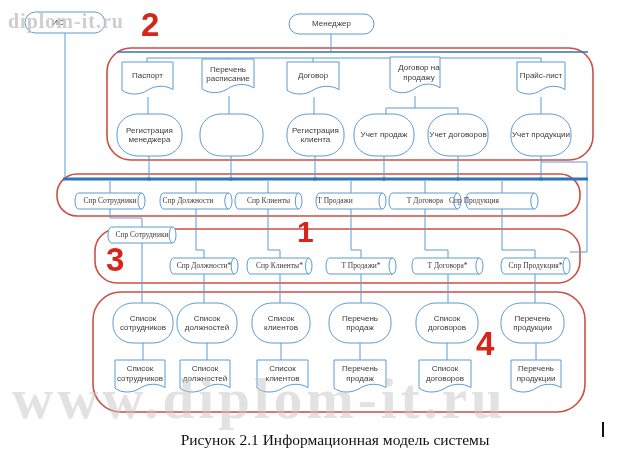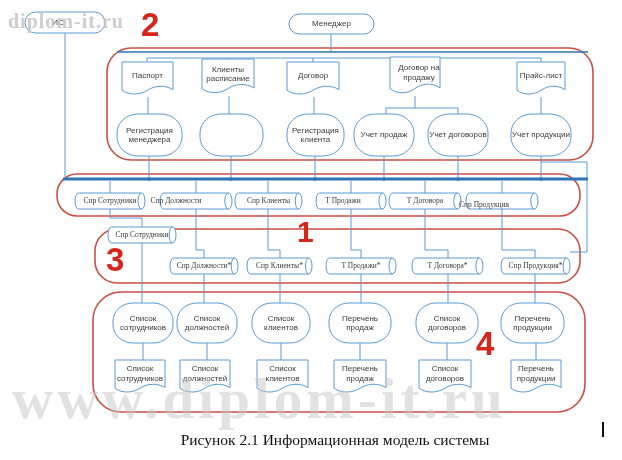--- a/index.html
+++ b/index.html
@@ -138,37 +138,37 @@
 
   <div class="glabel" style="left:141px;top:8px">2</div>
   <div class="glabel small" style="left:297px;top:217px">1</div>
   <div class="glabel" style="left:106px;top:243px">3</div>
   <div class="glabel" style="left:476px;top:327px">4</div>
 
   <div class="lb" style="left:18px;top:12px;width:80px;height:21px">ИС</div>
   <div class="lb" style="left:289px;top:14px;width:85px;height:20px">Менеджер</div>
 
   <div class="lb" style="left:122px;top:62px;width:51px;height:27px">Паспорт</div>
-  <div class="lb" style="left:202px;top:59px;width:52px;height:30px">Клиенты расписание</div>
+  <div class="lb" style="left:202px;top:59px;width:52px;height:30px">Перечень расписание</div>
   <div class="lb" style="left:287px;top:62px;width:52px;height:27px">Договор</div>
   <div class="lb" style="left:390px;top:57px;width:58px;height:31px">Договор на продажу</div>
   <div class="lb" style="left:517px;top:62px;width:48px;height:27px">Прайс-лист</div>
 
   <div class="lb" style="left:117px;top:114px;width:65px;height:42px">Регистрация менеджера</div>
   <div class="lb" style="left:287px;top:114px;width:57px;height:42px">Регистрация клиента</div>
   <div class="lb" style="left:354px;top:114px;width:60px;height:42px">Учет продаж</div>
   <div class="lb" style="left:428px;top:114px;width:60px;height:42px">Учет договоров</div>
   <div class="lb" style="left:511px;top:114px;width:60px;height:42px">Учет продукции</div>
 
   <div class="lb cy" style="left:75px;top:193px;width:70px;height:16px">Спр Сотрудники</div>
-  <div class="lb cy" style="left:148px;top:193px;width:56px;height:16px">Спр Должности</div>
+  <div class="lb cy" style="left:160px;top:193px;width:56px;height:16px">Спр Должности</div>
   <div class="lb cy" style="left:235px;top:193px;width:67px;height:16px">Спр Клиенты</div>
-  <div class="lb cy" style="left:308px;top:193px;width:70px;height:16px">Т Продажи</div>
+  <div class="lb cy" style="left:300px;top:193px;width:70px;height:16px">Т Продажи</div>
   <div class="lb cy" style="left:389px;top:193px;width:72px;height:16px">Т Договора</div>
-  <div class="lb cy" style="left:448px;top:193px;width:72px;height:24px">Спр Продукция</div>
+  <div class="lb cy" style="left:438px;top:193px;width:72px;height:16px">Спр Продукция</div>
 
   <div class="lb cy" style="left:108px;top:227px;width:68px;height:16px">Спр Сотрудники</div>
 
   <div class="lb cy" style="left:170px;top:258px;width:68px;height:16px">Спр Должности*</div>
   <div class="lb cy" style="left:247px;top:258px;width:65px;height:16px">Спр Клиенты*</div>
   <div class="lb cy" style="left:326px;top:258px;width:70px;height:16px">Т Продажи*</div>
   <div class="lb cy" style="left:412px;top:258px;width:71px;height:16px">Т Договора*</div>
   <div class="lb cy" style="left:501px;top:258px;width:69px;height:16px">Спр Продукция*</div>
 
   <div class="lb" style="left:113px;top:303px;width:60px;height:40px">Список сотрудников</div>

